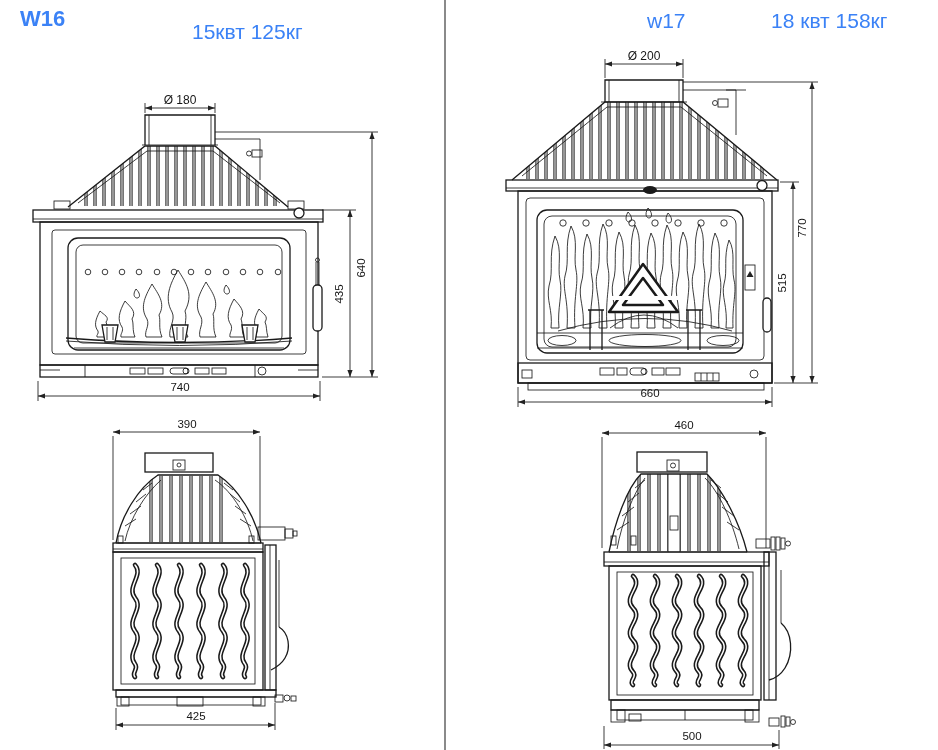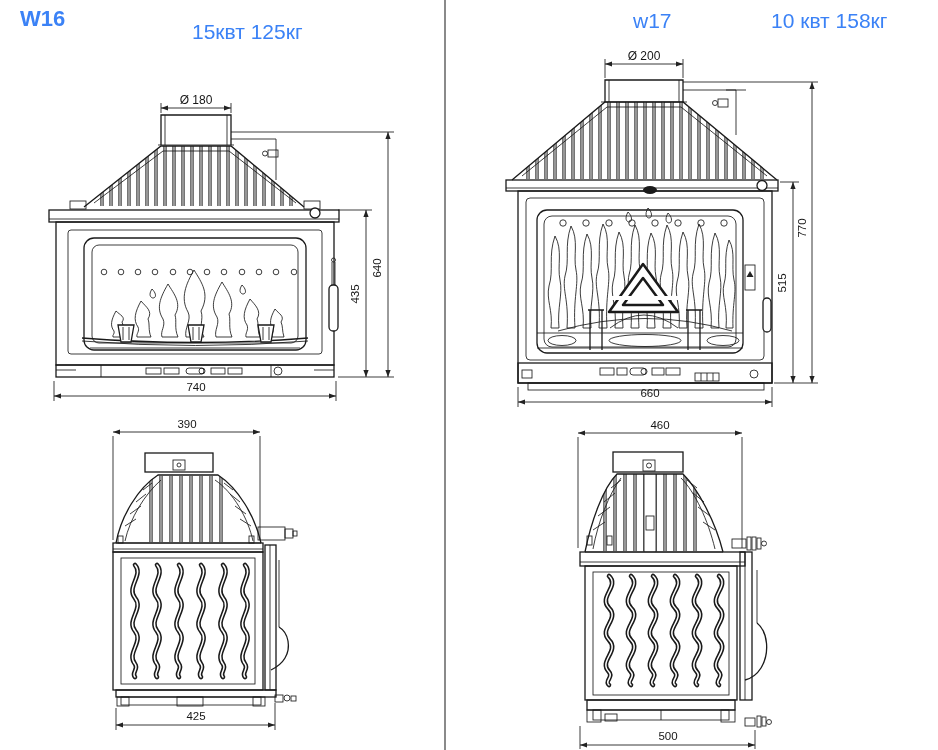--- a/index.html
+++ b/index.html
@@ -25,24 +25,24 @@
 </style>
 </head>
 <body>
 
 <div class="sheet">
 
   <div class="divider"></div>
 
   <div class="hdr bold" style="left:20px;top:6px;">W16</div>
   <div class="hdr" style="left:192px;top:20px;">15квт 125кг</div>
-  <div class="hdr" style="left:633px;top:9px;">w17</div>
-  <div class="hdr" style="left:771px;top:9px;">10 квт 158кг</div>
-
-  <div class="draw" style="left:46px;top:80px;">
+  <div class="hdr" style="left:647px;top:9px;">w17</div>
+  <div class="hdr" style="left:771px;top:9px;">18 квт 158кг</div>
+
+  <div class="draw" style="left:30px;top:80px;">
   <svg width="380" height="330" viewBox="0 0 380 330">
     <defs>
       <clipPath id="trapW16f">
             <path d="M38,127 L115,66 L185,66 L258,127 Z"></path>
           </clipPath>
     </defs>
 
     <g>
       <path class="thin" d="M115,33 V23 M185,33 V23"></path>
       <line class="dim" x1="115" y1="28" x2="185" y2="28"></line>
@@ -393,21 +393,21 @@
     <g>
       <path class="thin" d="M13,290 V312 M172,285 V312"></path>
       <line class="dim" x1="13" y1="307" x2="172" y2="307"></line>
       <path class="arr" d="M13,307 l7,-2.6 l0,5.2 Z"></path>
       <path class="arr" d="M172,307 l-7,-2.6 l0,5.2 Z"></path>
       <text class="dimtxt" x="93" y="302" text-anchor="middle">425</text>
     </g>
   </svg>
   </div>
 
-  <div class="draw" style="left:565px;top:418px;">
+  <div class="draw" style="left:589px;top:418px;">
   <svg width="210" height="332" viewBox="0 0 210 332">
     <defs>
       <clipPath id="trapW17s">
             <path d="M20,134 C26,104 38,70 52,56 L118,56 C132,70 150,102 158,134 Z"></path>
           </clipPath>
     </defs>
 
     <g>
       <line class="dim" x1="13" y1="15" x2="177" y2="15"></line>
       <path class="arr" d="M13,15 l7,-2.6 l0,5.2 Z"></path>

